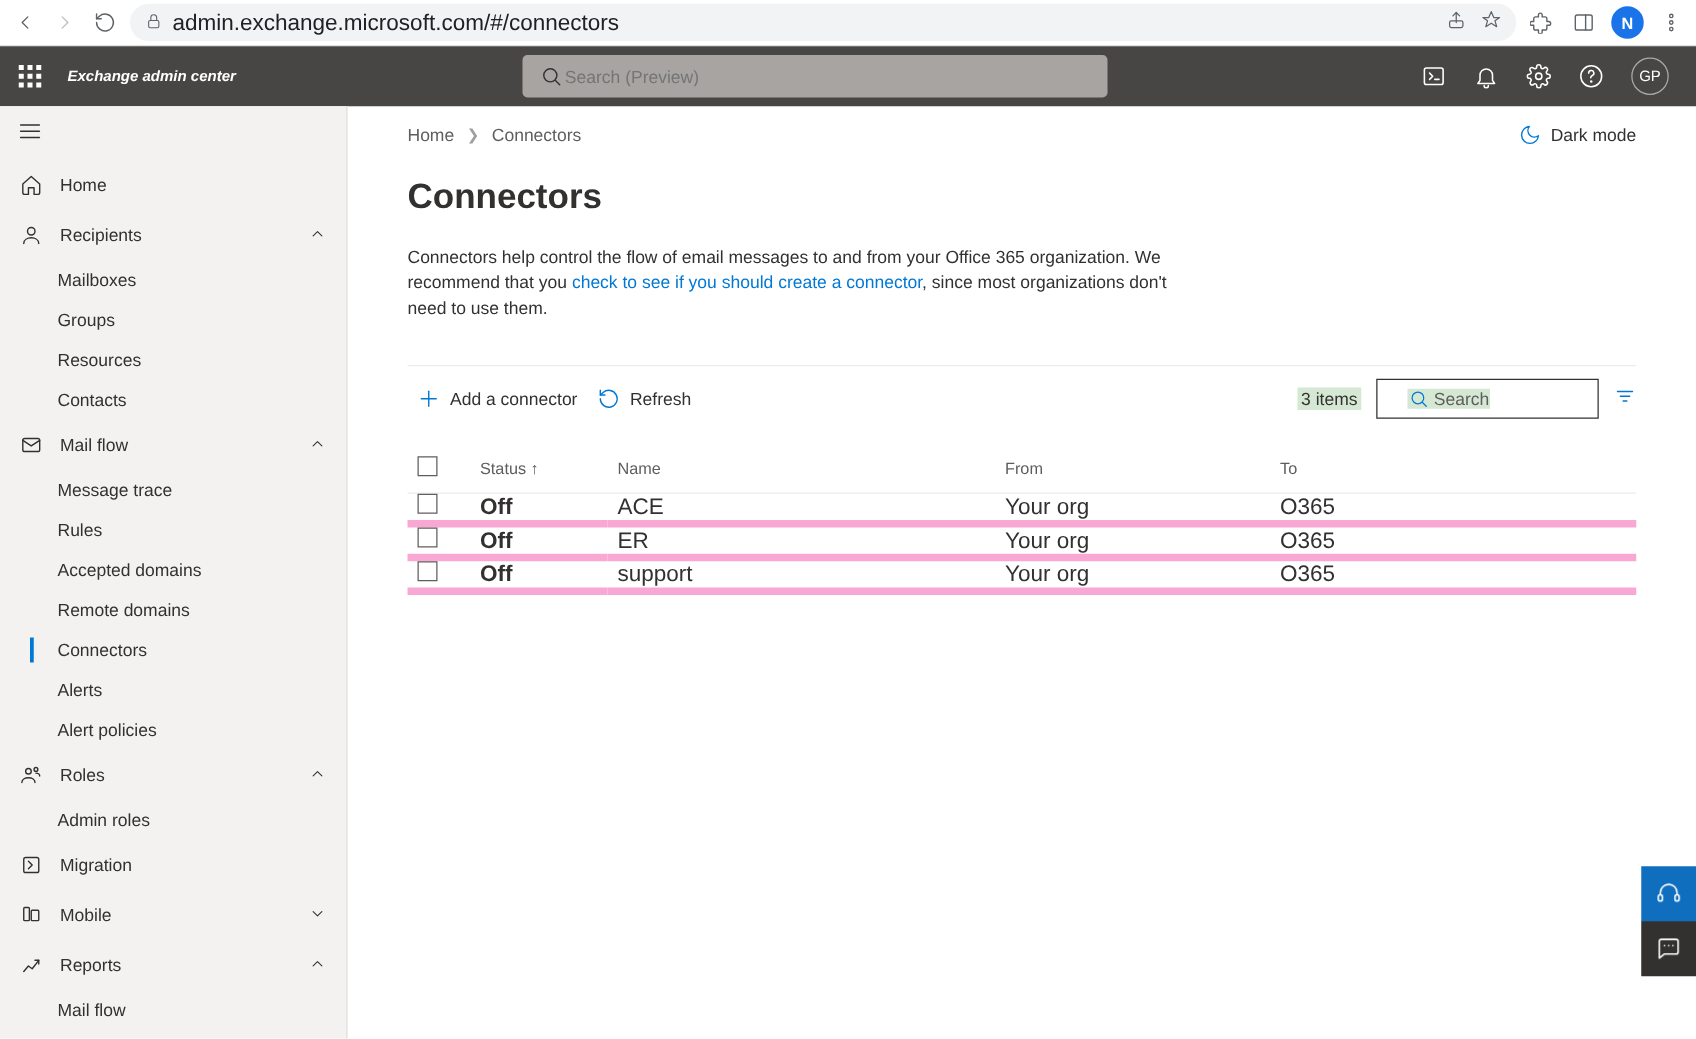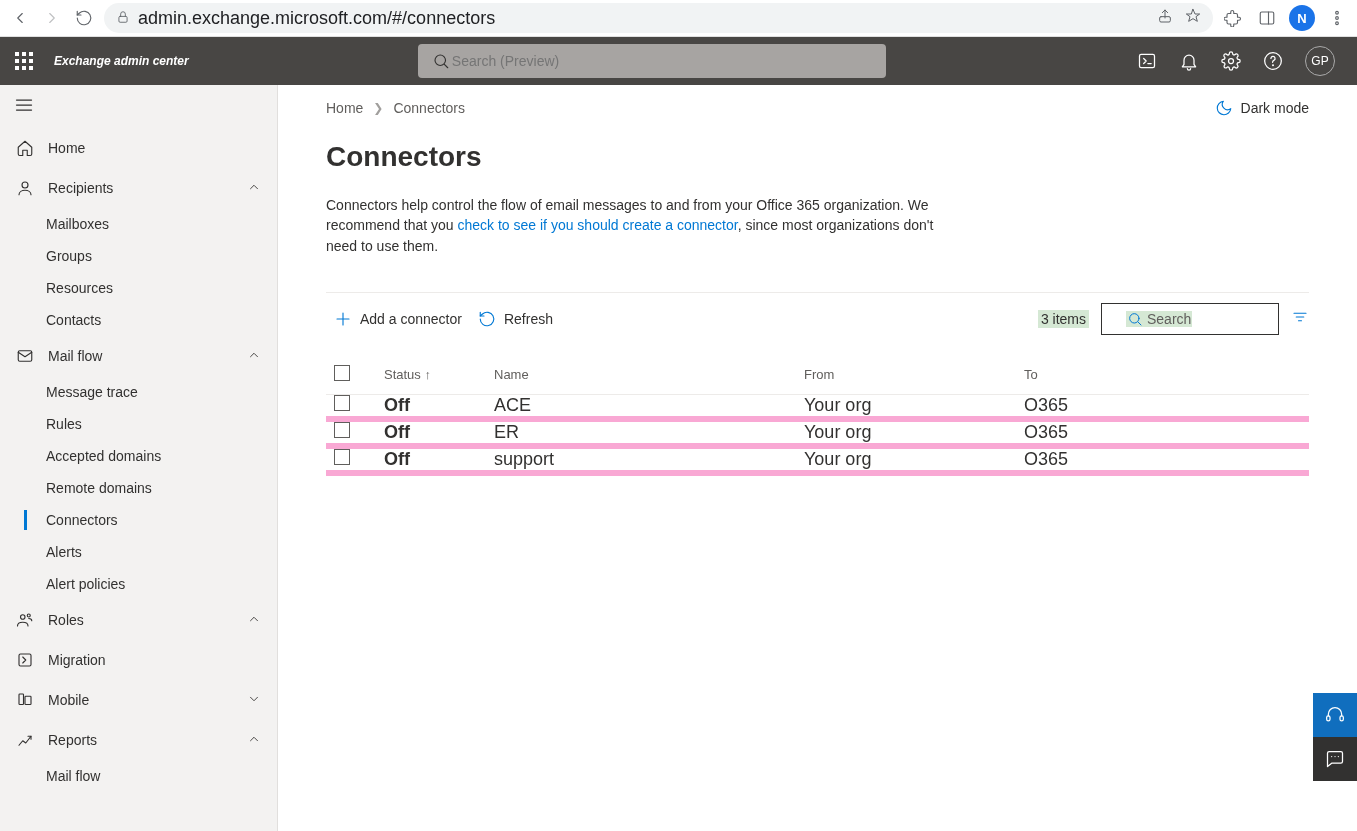--- a/index.html
+++ b/index.html
@@ -240,20 +240,21 @@
               <path d="M2 20c0-3 3-5 7-5s7 2 7 5"></path>
               <circle cx="17" cy="6" r="2"></circle>
               <path d="M21 13c0-2-2-3-4-3"></path>
             </svg>
           </span>
           <span>Roles</span>
           <span class="chev"><svg width="14" height="14" viewBox="0 0 24 24">
               <path d="M6 15l6-6 6 6"></path>
             </svg></span>
         </div>
+        <div class="nav-sub">Admin roles</div>
         <div class="nav-item">
           <span class="nav-icon">
             <svg width="18" height="18" viewBox="0 0 24 24">
               <rect x="4" y="4" width="16" height="16" rx="2"></rect>
               <path d="M9 8l4 4-4 4"></path>
             </svg>
           </span>
           <span>Migration</span>
         </div>
         <div class="nav-item">

